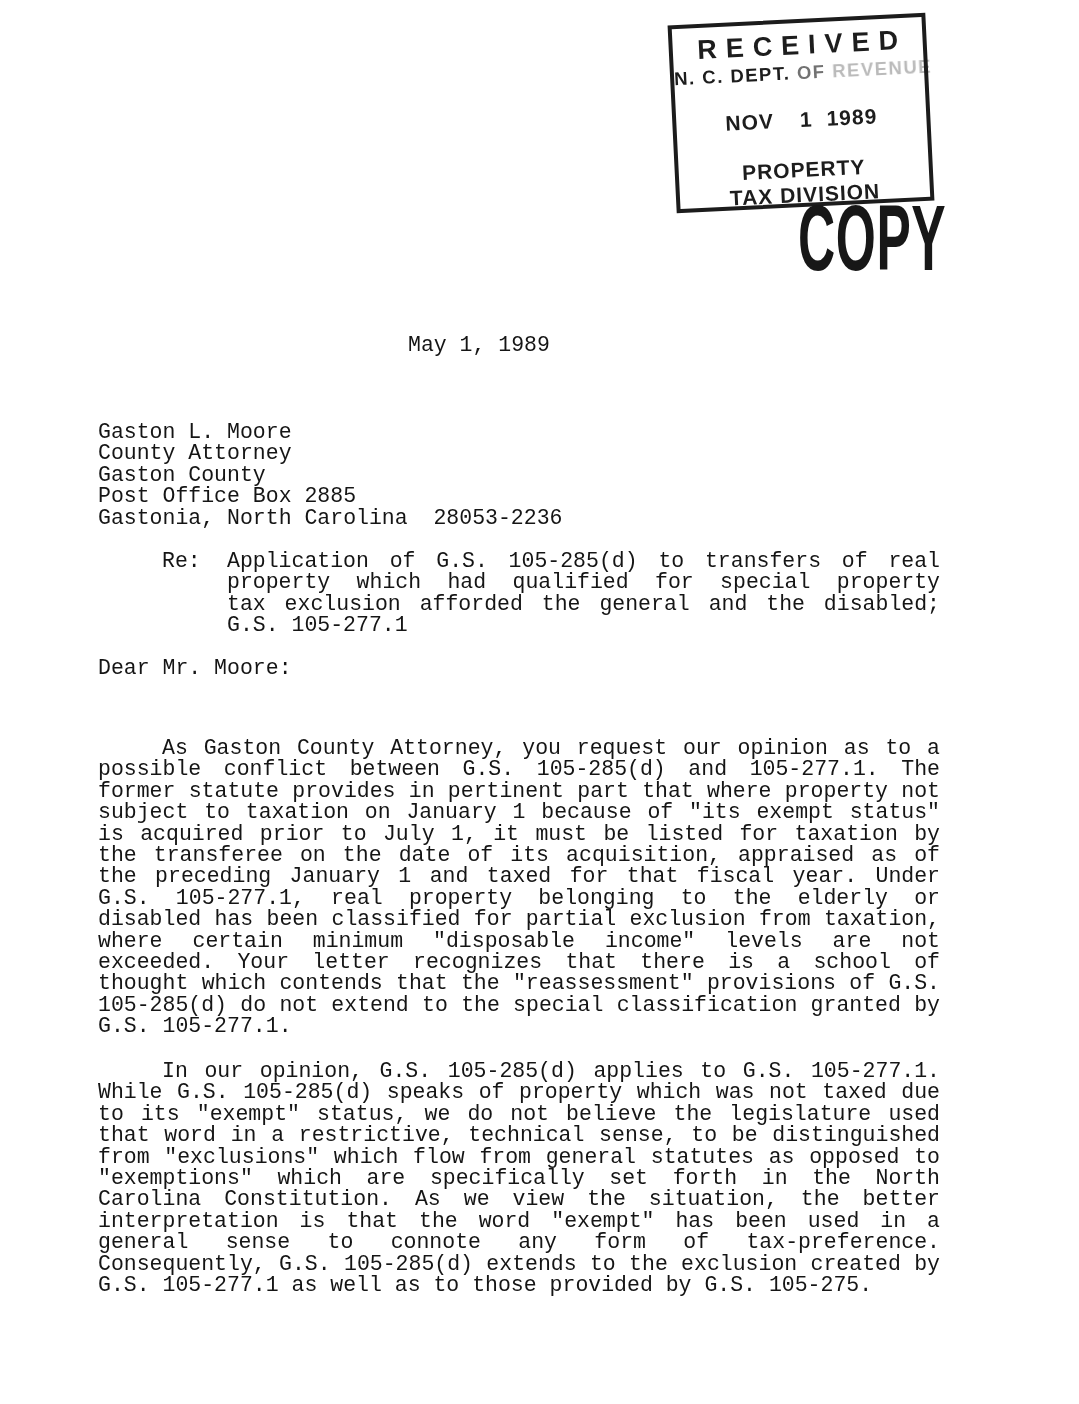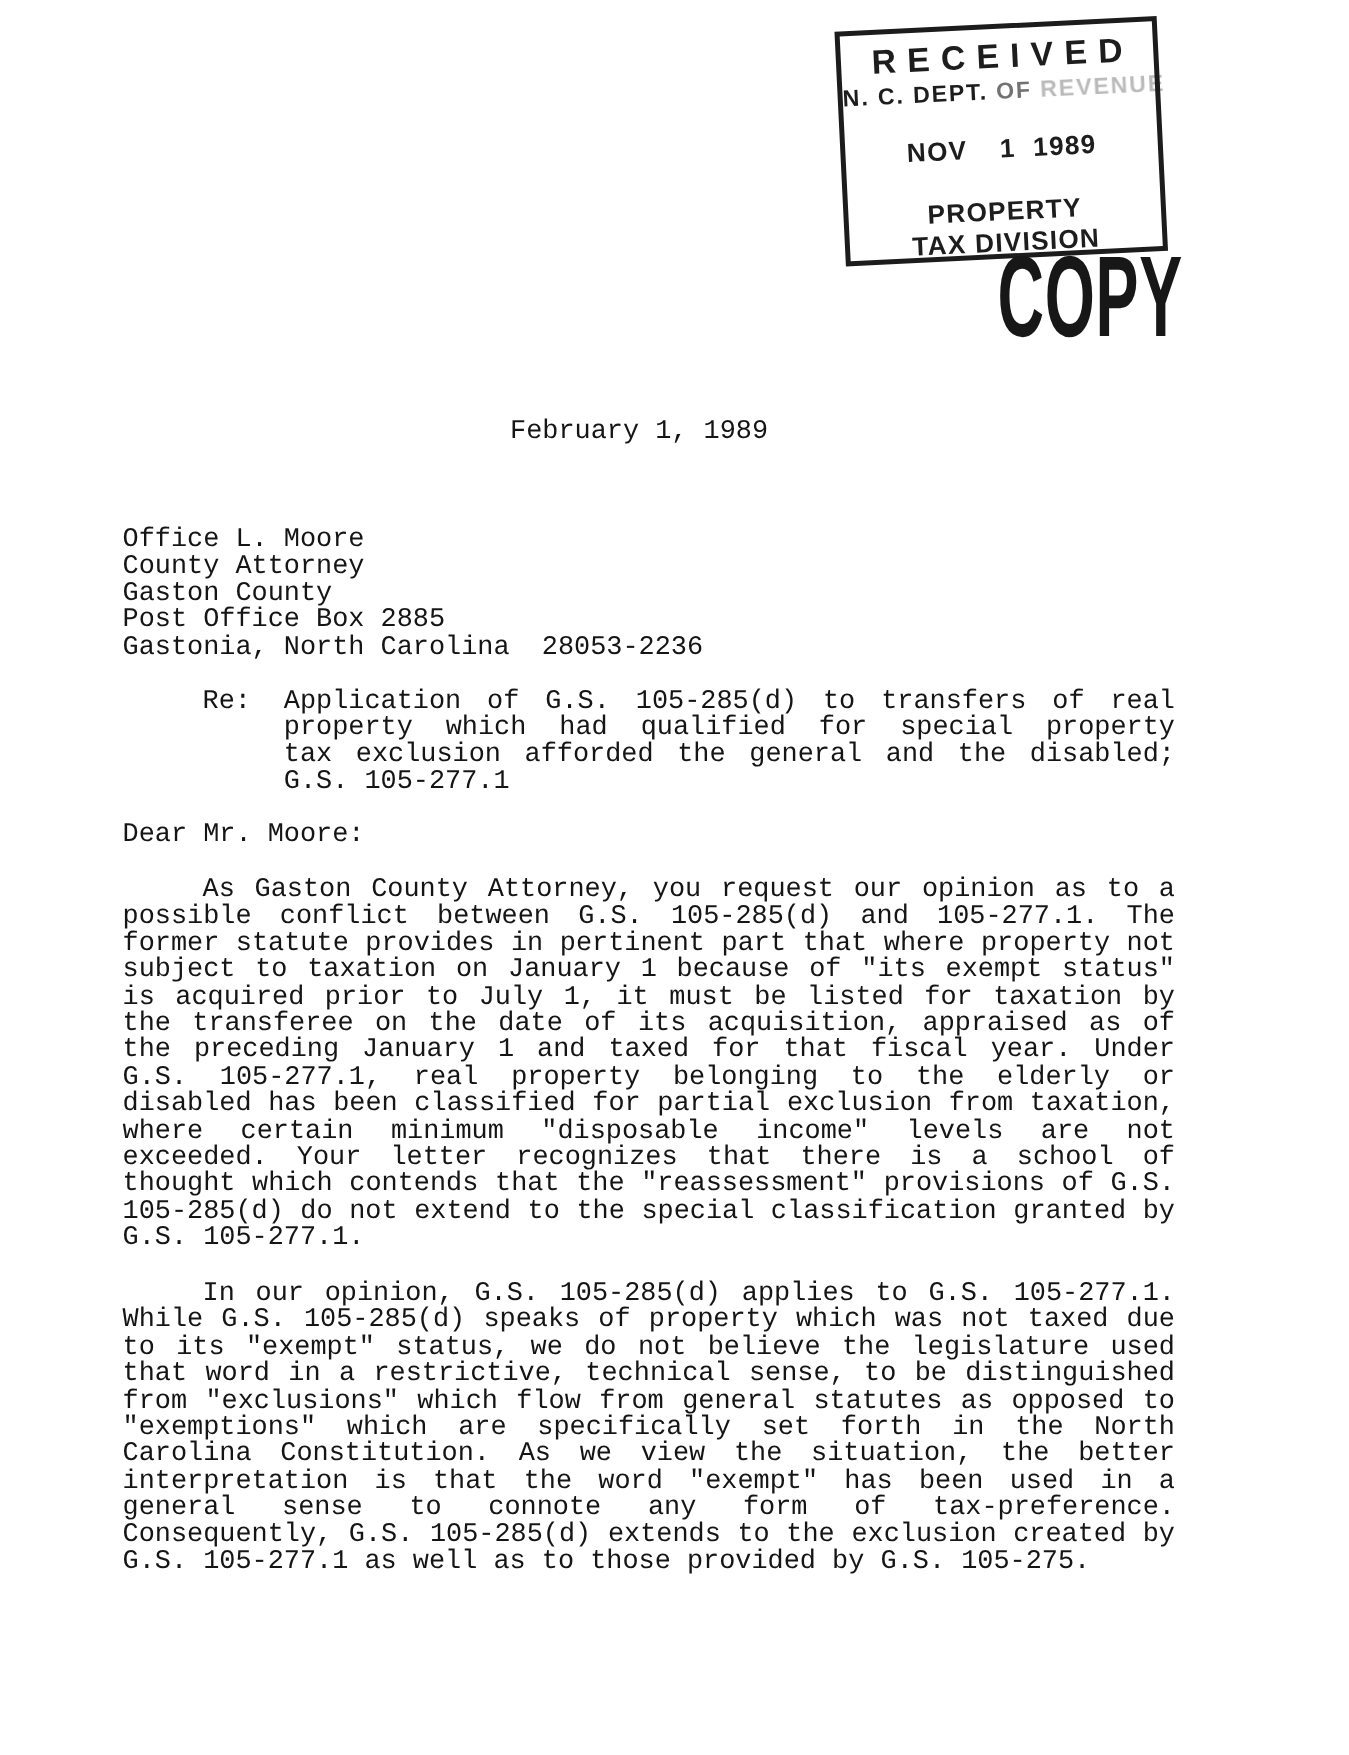--- a/index.html
+++ b/index.html
@@ -22,21 +22,21 @@
   .tline{text-align:left;}
   .justify-block .tline{
     text-align:justify;
     text-align-last:justify;
     white-space:normal;
   }
   .justify-block .tline.last{
     text-align:right;
     text-align-last:left;
   }
-  .tline.indent{text-indent:64px;}
+  .tline.indent{text-indent:64px;margin-top:36px;}
   
   .stamp{
     position:absolute;
     left:672px;top:19px;
     width:258px;height:188px;
     border:4px solid #1c1c1c;
     transform:rotate(-2.8deg);
     box-sizing:border-box;
     font-family:"Liberation Sans","DejaVu Sans",sans-serif;
     color:#1d1d1d;
@@ -103,23 +103,23 @@
   <div class="stamp">
     <div class="s-received">RECEIVED</div>
     <div class="s-dept"><span>N. C. DEPT.</span> <span class="fade1">OF</span> <span class="fade2">REVENUE</span></div>
     <div class="s-date"><span>NOV</span><span class="d-day">1</span><span class="d-year">1989</span></div>
     <div class="s-prop">PROPERTY</div>
     <div class="s-tax">TAX DIVISION</div>
   </div>
 
   <div class="copy-mark">COPY</div>
 
-  <div class="mono letter-date">February 1, 1989</div>
+  <div class="mono letter-date">May 1, 1989</div>
 
-  <div class="mono address"><div class="tline">Office L. Moore</div><div class="tline">County Attorney</div><div class="tline">Gaston County</div><div class="tline">Post Office Box 2885</div><div class="tline last">Gastonia, North Carolina  28053-2236</div></div>
+  <div class="mono address"><div class="tline">Gaston L. Moore</div><div class="tline">County Attorney</div><div class="tline">Gaston County</div><div class="tline">Post Office Box 2885</div><div class="tline last">Gastonia, North Carolina  28053-2236</div></div>
 
   <div class="mono re-label">Re:</div>
   <div class="mono re-block justify-block"><div class="tline">Application of G.S. 105-285(d) to transfers of real</div><div class="tline">property which had qualified for special property</div><div class="tline">tax exclusion afforded the general and the disabled;</div><div class="tline last">G.S. 105-277.1</div></div>
 
   <div class="mono salutation">Dear Mr. Moore:</div>
 
   <div class="mono para-1 justify-block"><div class="tline indent">As Gaston County Attorney, you request our opinion as to a</div><div class="tline">possible conflict between G.S. 105-285(d) and 105-277.1.  The</div><div class="tline">former statute provides in pertinent part that where property not</div><div class="tline">subject to taxation on January 1 because of "its exempt status"</div><div class="tline">is acquired prior to July 1, it must be listed for taxation by</div><div class="tline">the transferee on the date of its acquisition, appraised as of</div><div class="tline">the preceding January 1 and taxed for that fiscal year.  Under</div><div class="tline">G.S. 105-277.1, real property belonging to the elderly or</div><div class="tline">disabled has been classified for partial exclusion from taxation,</div><div class="tline">where certain minimum "disposable income" levels are not</div><div class="tline">exceeded.  Your letter recognizes that there is a school of</div><div class="tline">thought which contends that the "reassessment" provisions of G.S.</div><div class="tline">105-285(d) do not extend to the special classification granted by</div><div class="tline last">G.S. 105-277.1.</div></div>
   <div class="mono para-2 justify-block"><div class="tline indent">In our opinion, G.S. 105-285(d) applies to G.S. 105-277.1.</div><div class="tline">While G.S. 105-285(d) speaks of property which was not taxed due</div><div class="tline">to its "exempt" status, we do not believe the legislature used</div><div class="tline">that word in a restrictive, technical sense, to be distinguished</div><div class="tline">from "exclusions" which flow from general statutes as opposed to</div><div class="tline">"exemptions" which are specifically set forth in the North</div><div class="tline">Carolina Constitution.  As we view the situation, the better</div><div class="tline">interpretation is that the word "exempt" has been used in a</div><div class="tline">general sense to connote any form of tax-preference.</div><div class="tline">Consequently, G.S. 105-285(d) extends to the exclusion created by</div><div class="tline last">G.S. 105-277.1 as well as to those provided by G.S. 105-275.</div></div>
 
 </div>

